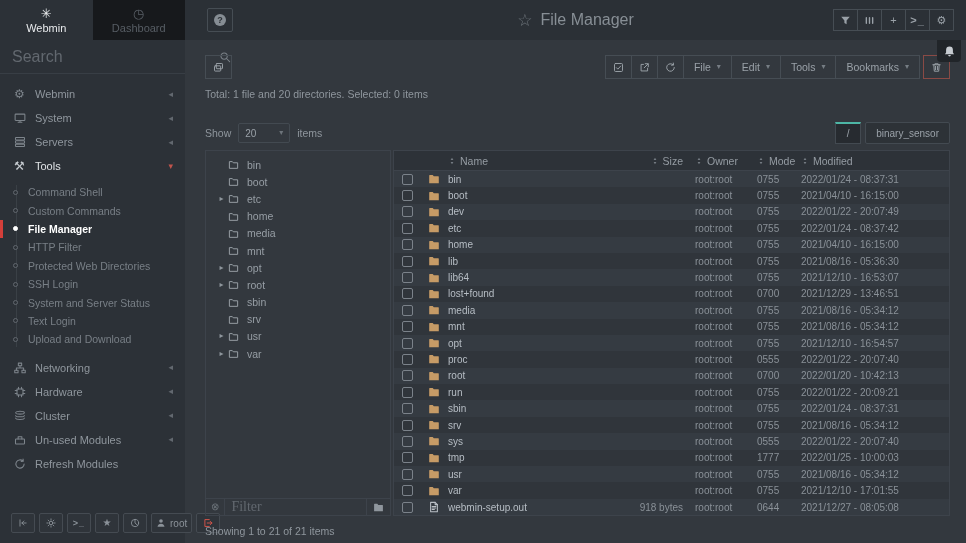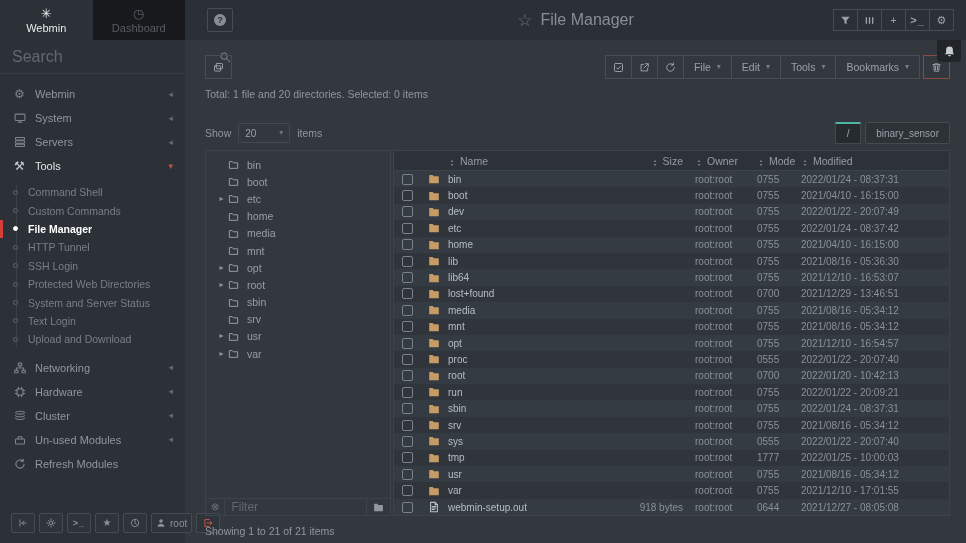--- a/index.html
+++ b/index.html
@@ -107,28 +107,28 @@
   .titem { height: 17.2px; display: flex; align-items: center; padding-left: 9px;
            font-size: 10.5px; color: #979ea5; cursor: pointer; }
   .titem .chev { width: 13px; font-size: 8px; color: #8f969d; cursor: pointer; }
   .titem[data-expandable="false"] .chev { visibility: hidden; }
   .titem .fic { font-size: 11px; color: #9aa1a8; margin-right: 8px; }
   .filter-bar { height: 17px; border-top: 1px solid #3d434b; display: flex; align-items: center;
                 font-size: 10px; color: #6d747b; }
   .filter-bar .clr { font-size: 10px; padding: 0 5px; cursor: pointer; }
   .filter-bar .div { width: 1px; height: 100%; background: #3d434b; }
   .filter-bar input { flex: 1; min-width: 0; background: transparent; border: 0; outline: none;
-                      color: #9aa1a8; font-size: 12px; padding: 0 6px; font-family: Liberation Sans, sans-serif; }
+                      color: #9aa1a8; font-size: 14px; padding: 0 6px; font-family: Liberation Serif, serif; }
   .filter-bar input::placeholder { color: #62686f; }
   .filter-bar .fold { font-size: 11px; padding: 0 6px; color: #8f969d; cursor: pointer; }
 
   .table-pane { flex: 1; border: 1px solid #3d434b; display: flex; flex-direction: column; }
   .thead { height: 20px; background: #2d3238; border-bottom: 1px solid #3d434b;
            display: flex; align-items: center; font-size: 10.5px; color: #959ca3; }
-  .th { display: flex; align-items: flex-end; gap: 4px; cursor: pointer; }
+  .th { display: flex; align-items: center; gap: 4px; cursor: pointer; }
   .th .sort { font-size: 8px; color: #767d84; }
   .c-check { width: 26px; display: flex; justify-content: center; }
   .c-icon { width: 28px; display: flex; justify-content: center; }
   .c-name { flex: 1; overflow: hidden; white-space: nowrap; }
   .c-size { width: 88px; justify-content: flex-end; display: flex; padding-right: 12px; }
   .c-owner { width: 62px; }
   .c-mode { width: 44px; }
   .c-mod { width: 148px; }
   .tbody { flex: 1; overflow: hidden; }
   .trow { height: 16.4px; display: flex; align-items: center; font-size: 10px; color: #8a9198; cursor: pointer; }
@@ -305,32 +305,32 @@
           <span class="sub-label">Custom Commands</span>
         </div>
 
         <div class="sub" data-active="true">
           <span class="bullet"></span>
           <span class="sub-label">File Manager</span>
         </div>
 
         <div class="sub" data-active="false">
           <span class="bullet"></span>
-          <span class="sub-label">HTTP Tunnel</span>
-        </div>
-
+          <span class="sub-label">HTTP Filter</span>
+        </div>
+
+
+        <div class="sub" data-active="false">
+          <span class="bullet"></span>
+          <span class="sub-label">Protected Web Directories</span>
+        </div>
 
         <div class="sub" data-active="false">
           <span class="bullet"></span>
           <span class="sub-label">SSH Login</span>
-        </div>
-
-        <div class="sub" data-active="false">
-          <span class="bullet"></span>
-          <span class="sub-label">Protected Web Directories</span>
         </div>
 
         <div class="sub" data-active="false">
           <span class="bullet"></span>
           <span class="sub-label">System and Server Status</span>
         </div>
 
         <div class="sub" data-active="false">
           <span class="bullet"></span>
           <span class="sub-label">Text Login</span>

